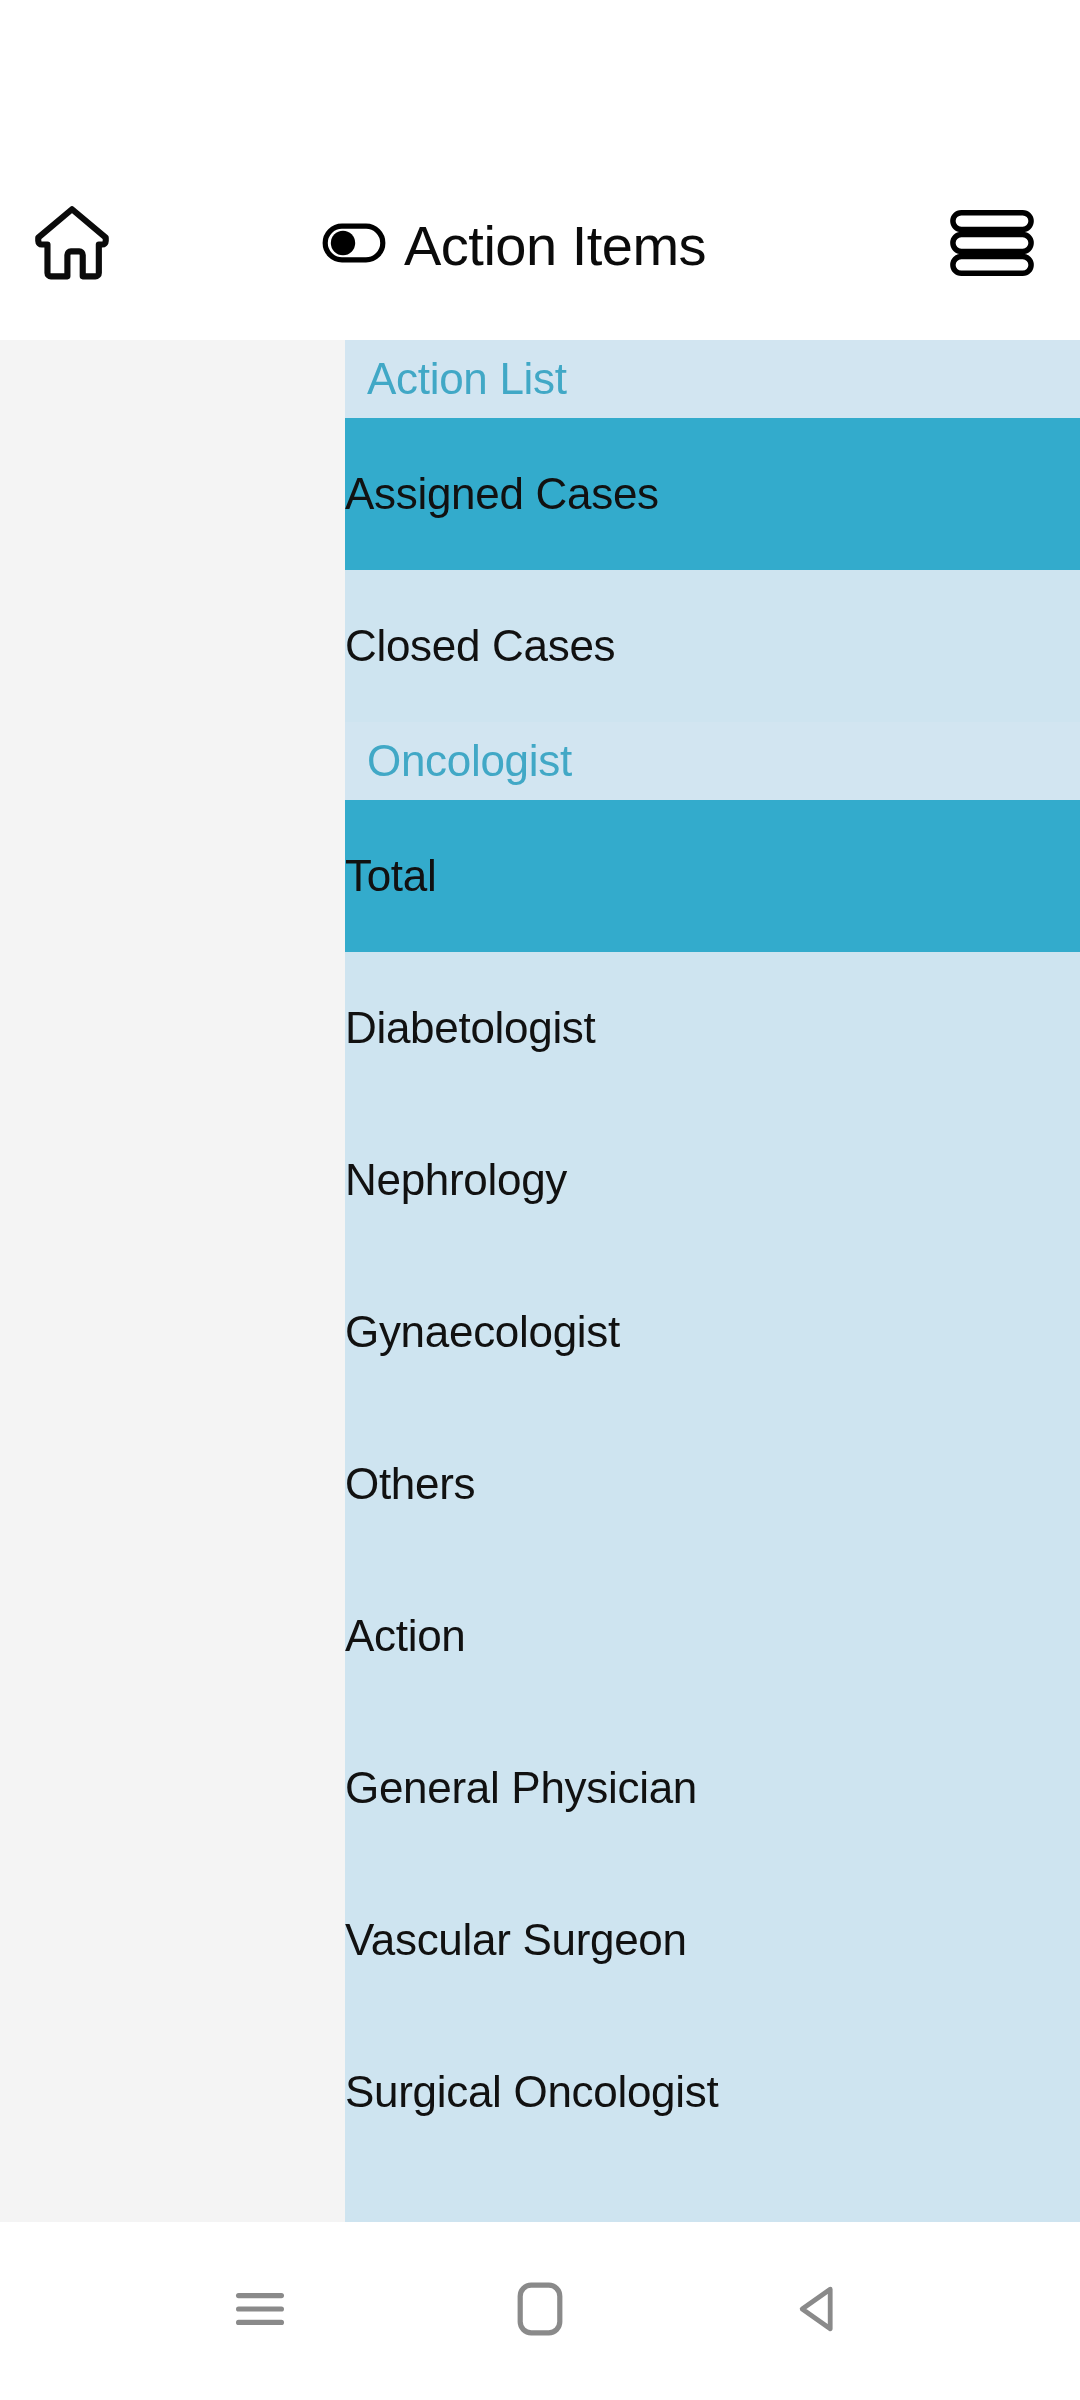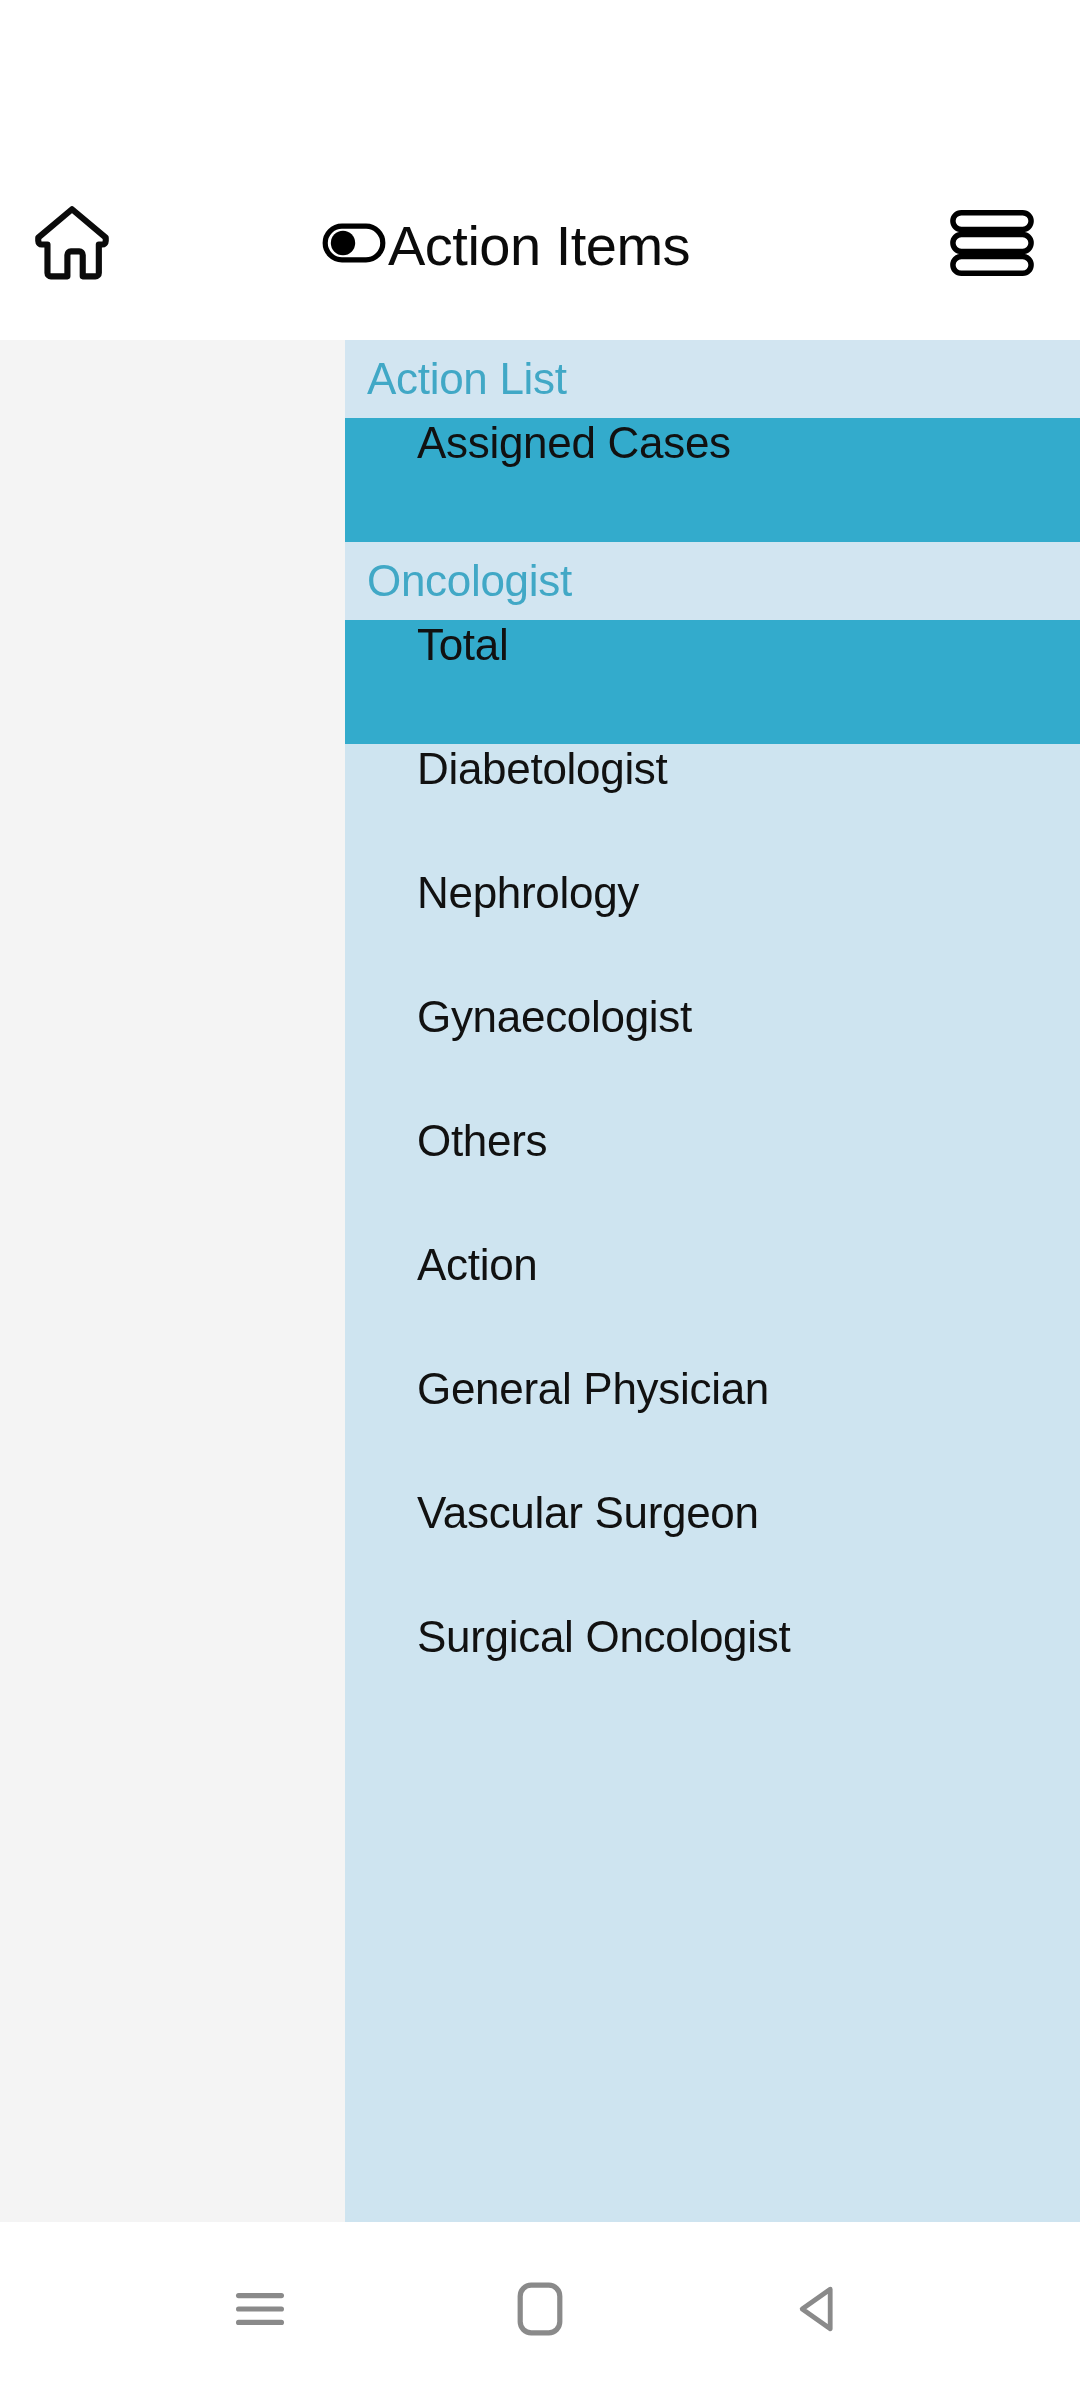--- a/index.html
+++ b/index.html
@@ -29,21 +29,21 @@
     position:relative;
   }
   .home-btn {
     width:100px; height:100px;
     display:flex; align-items:center; justify-content:center;
     flex:0 0 auto;
   }
   .title-wrap {
     position:absolute;
     left:322px;
-    display:flex; align-items:center; gap:2px;
+    display:flex; align-items:center; gap:18px;
   }
   .toggle-icon { flex:0 0 auto; display:block; }
   .appbar-title {
     font-size:56px;
     color:#0b0b0b;
     letter-spacing:-0.5px;
     white-space:nowrap;
     font-weight:400;
   }
   .menu-btn {
@@ -78,23 +78,22 @@
     flex:0 0 auto;
   }
   .section-header span {
     font-size:44px;
     color:#41a8c6;
     font-weight:400;
     letter-spacing:-0.3px;
   }
 
   .drawer-item {
-    height:124px;
-    display:flex; align-items:flex-start;
-    padding-left:72px;
+    height:152px;
+    display:flex; align-items:center;
     background:#cee4f0;
     flex:0 0 auto;
   }
   .drawer-item.selected { background:#33abcc; }
   .drawer-item span {
     font-size:44px;
     color:#111111;
     font-weight:400;
     letter-spacing:-0.3px;
   }
@@ -155,20 +154,23 @@
     <div class="scrim"></div>
 
     <div class="drawer">
 
       <div class="section-header">
         <span>Action List</span>
       </div>
       <div class="drawer-item selected">
         <span>Assigned Cases</span>
       </div>
+      <div class="drawer-item">
+        <span>Closed Cases</span>
+      </div>
 
       <div class="section-header">
         <span>Oncologist</span>
       </div>
       <div class="drawer-item selected">
         <span>Total</span>
       </div>
       <div class="drawer-item">
         <span>Diabetologist</span>
       </div>

